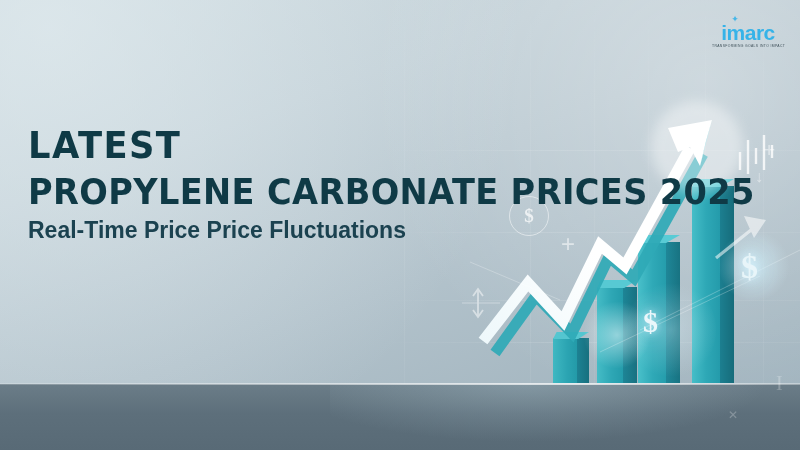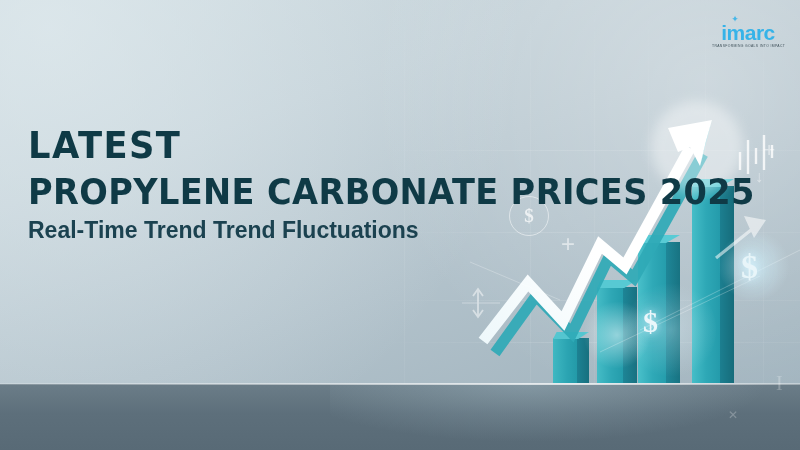--- a/index.html
+++ b/index.html
@@ -204,21 +204,21 @@
 
   <div class="bar-glow" style="left:716px;top:228px;width:76px;height:76px;
               background:radial-gradient(circle,rgba(215,245,255,.60) 0%,rgba(215,245,255,0) 66%);"></div>
   <div class="dollar" style="left:741px;top:248px;font-size:34px;opacity:.95;">
     <span>$</span>
   </div>
 
   <div class="headline">
     <div class="t-latest">LATEST</div>
     <div class="t-main">PROPYLENE CARBONATE PRICES 2025</div>
-    <div class="t-sub">Real-Time Trend Trend Fluctuations</div>
+    <div class="t-sub">Real-Time Price Price Fluctuations</div>
   </div>
 
   <div class="logo">
     <div class="logo-star">✦</div>
     <div class="logo-word">imarc</div>
     <div class="logo-tag">TRANSFORMING GOALS INTO IMPACT</div>
   </div>
 
 </div>
 

